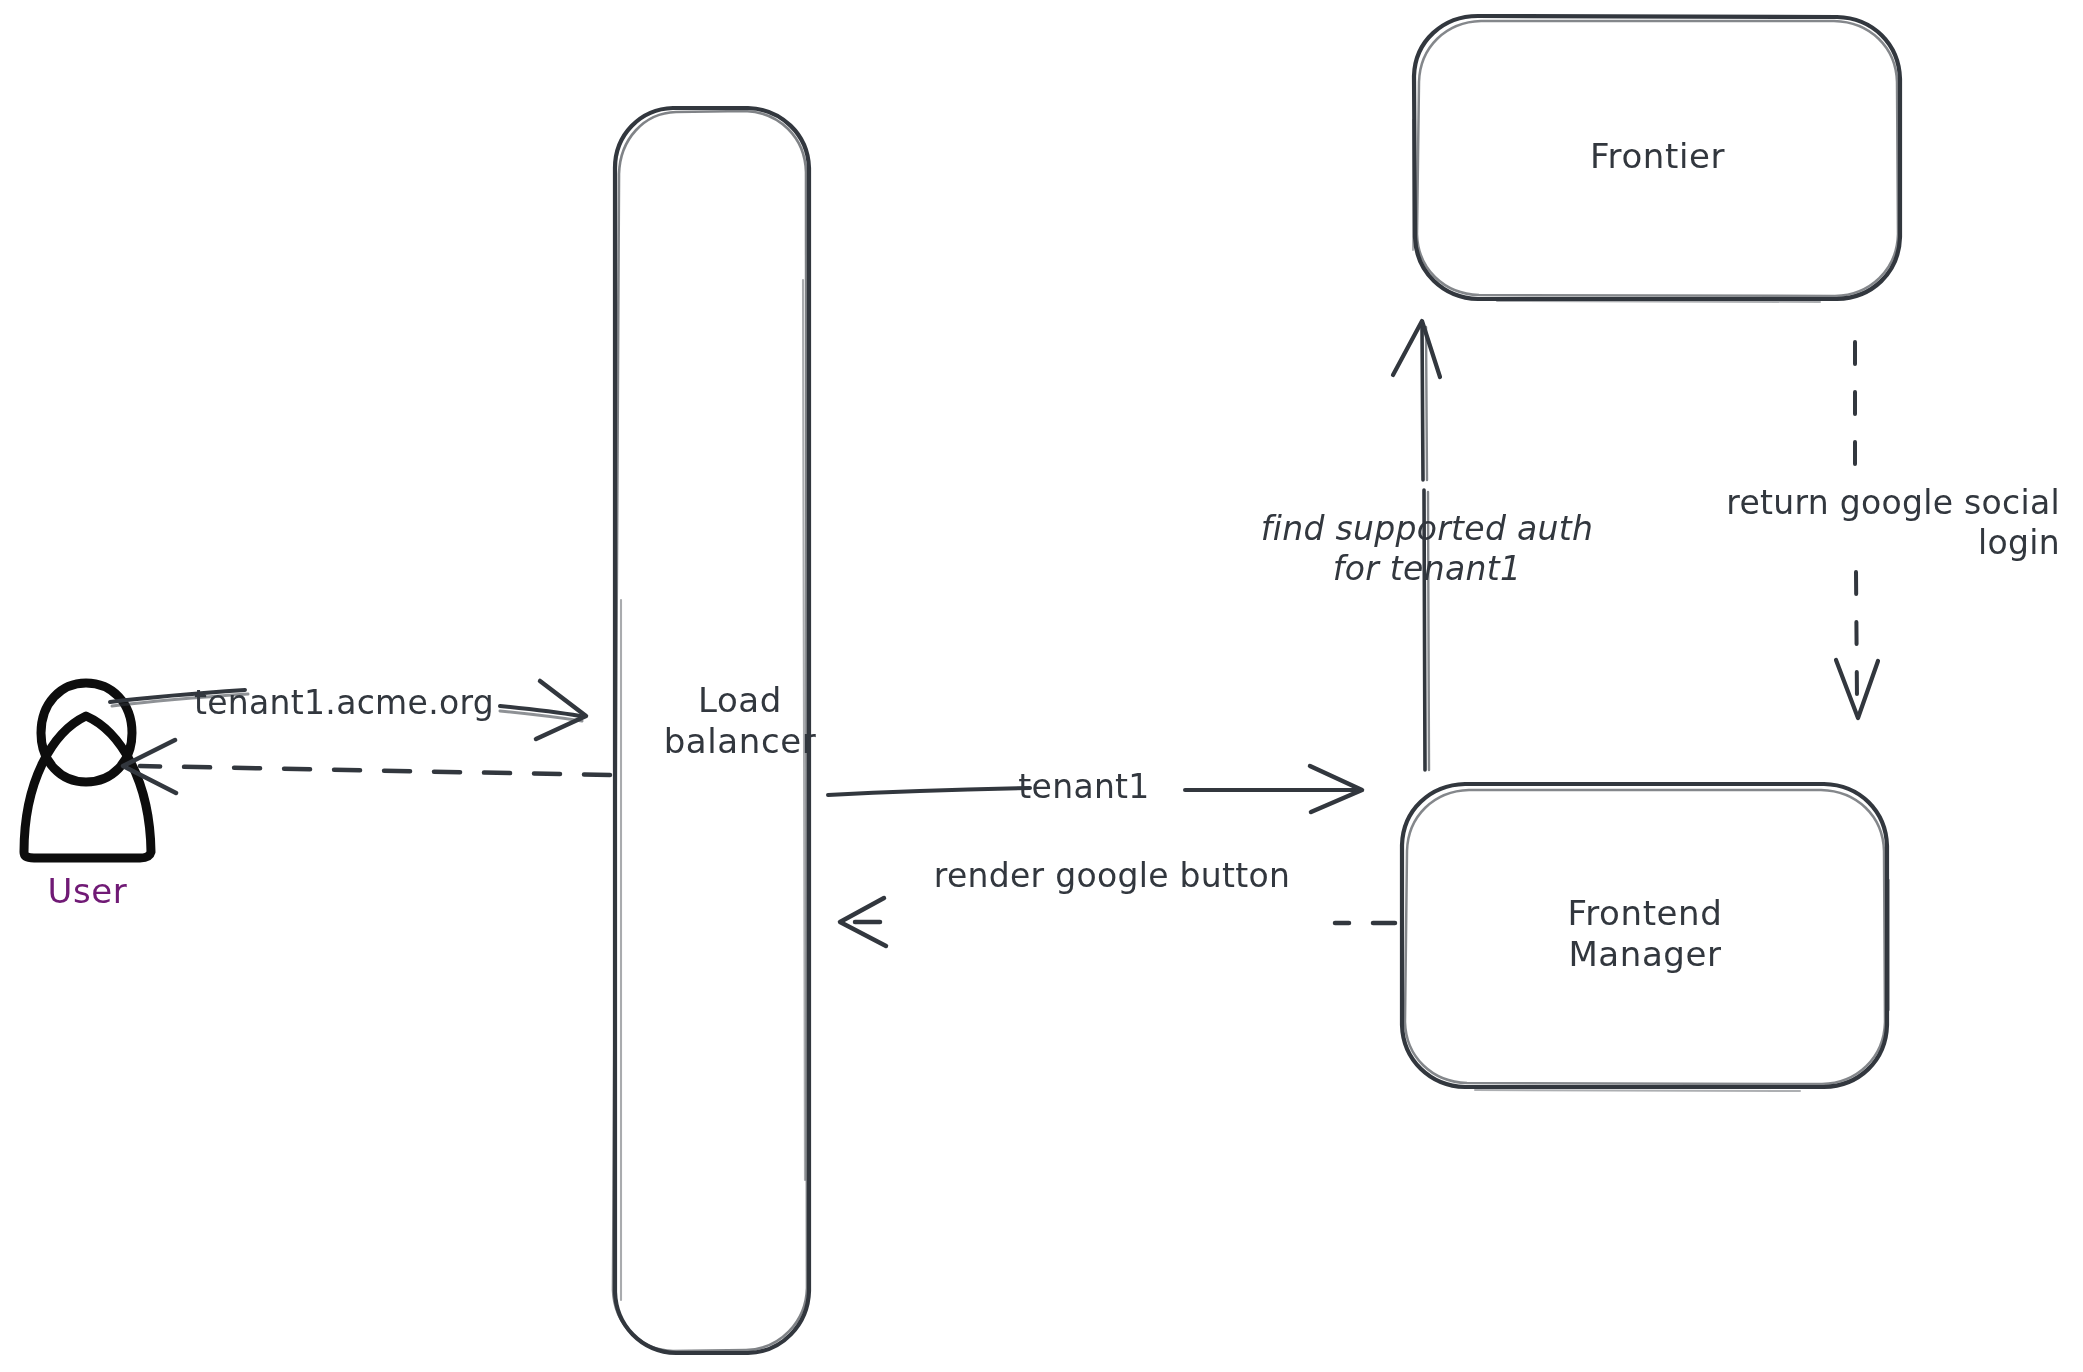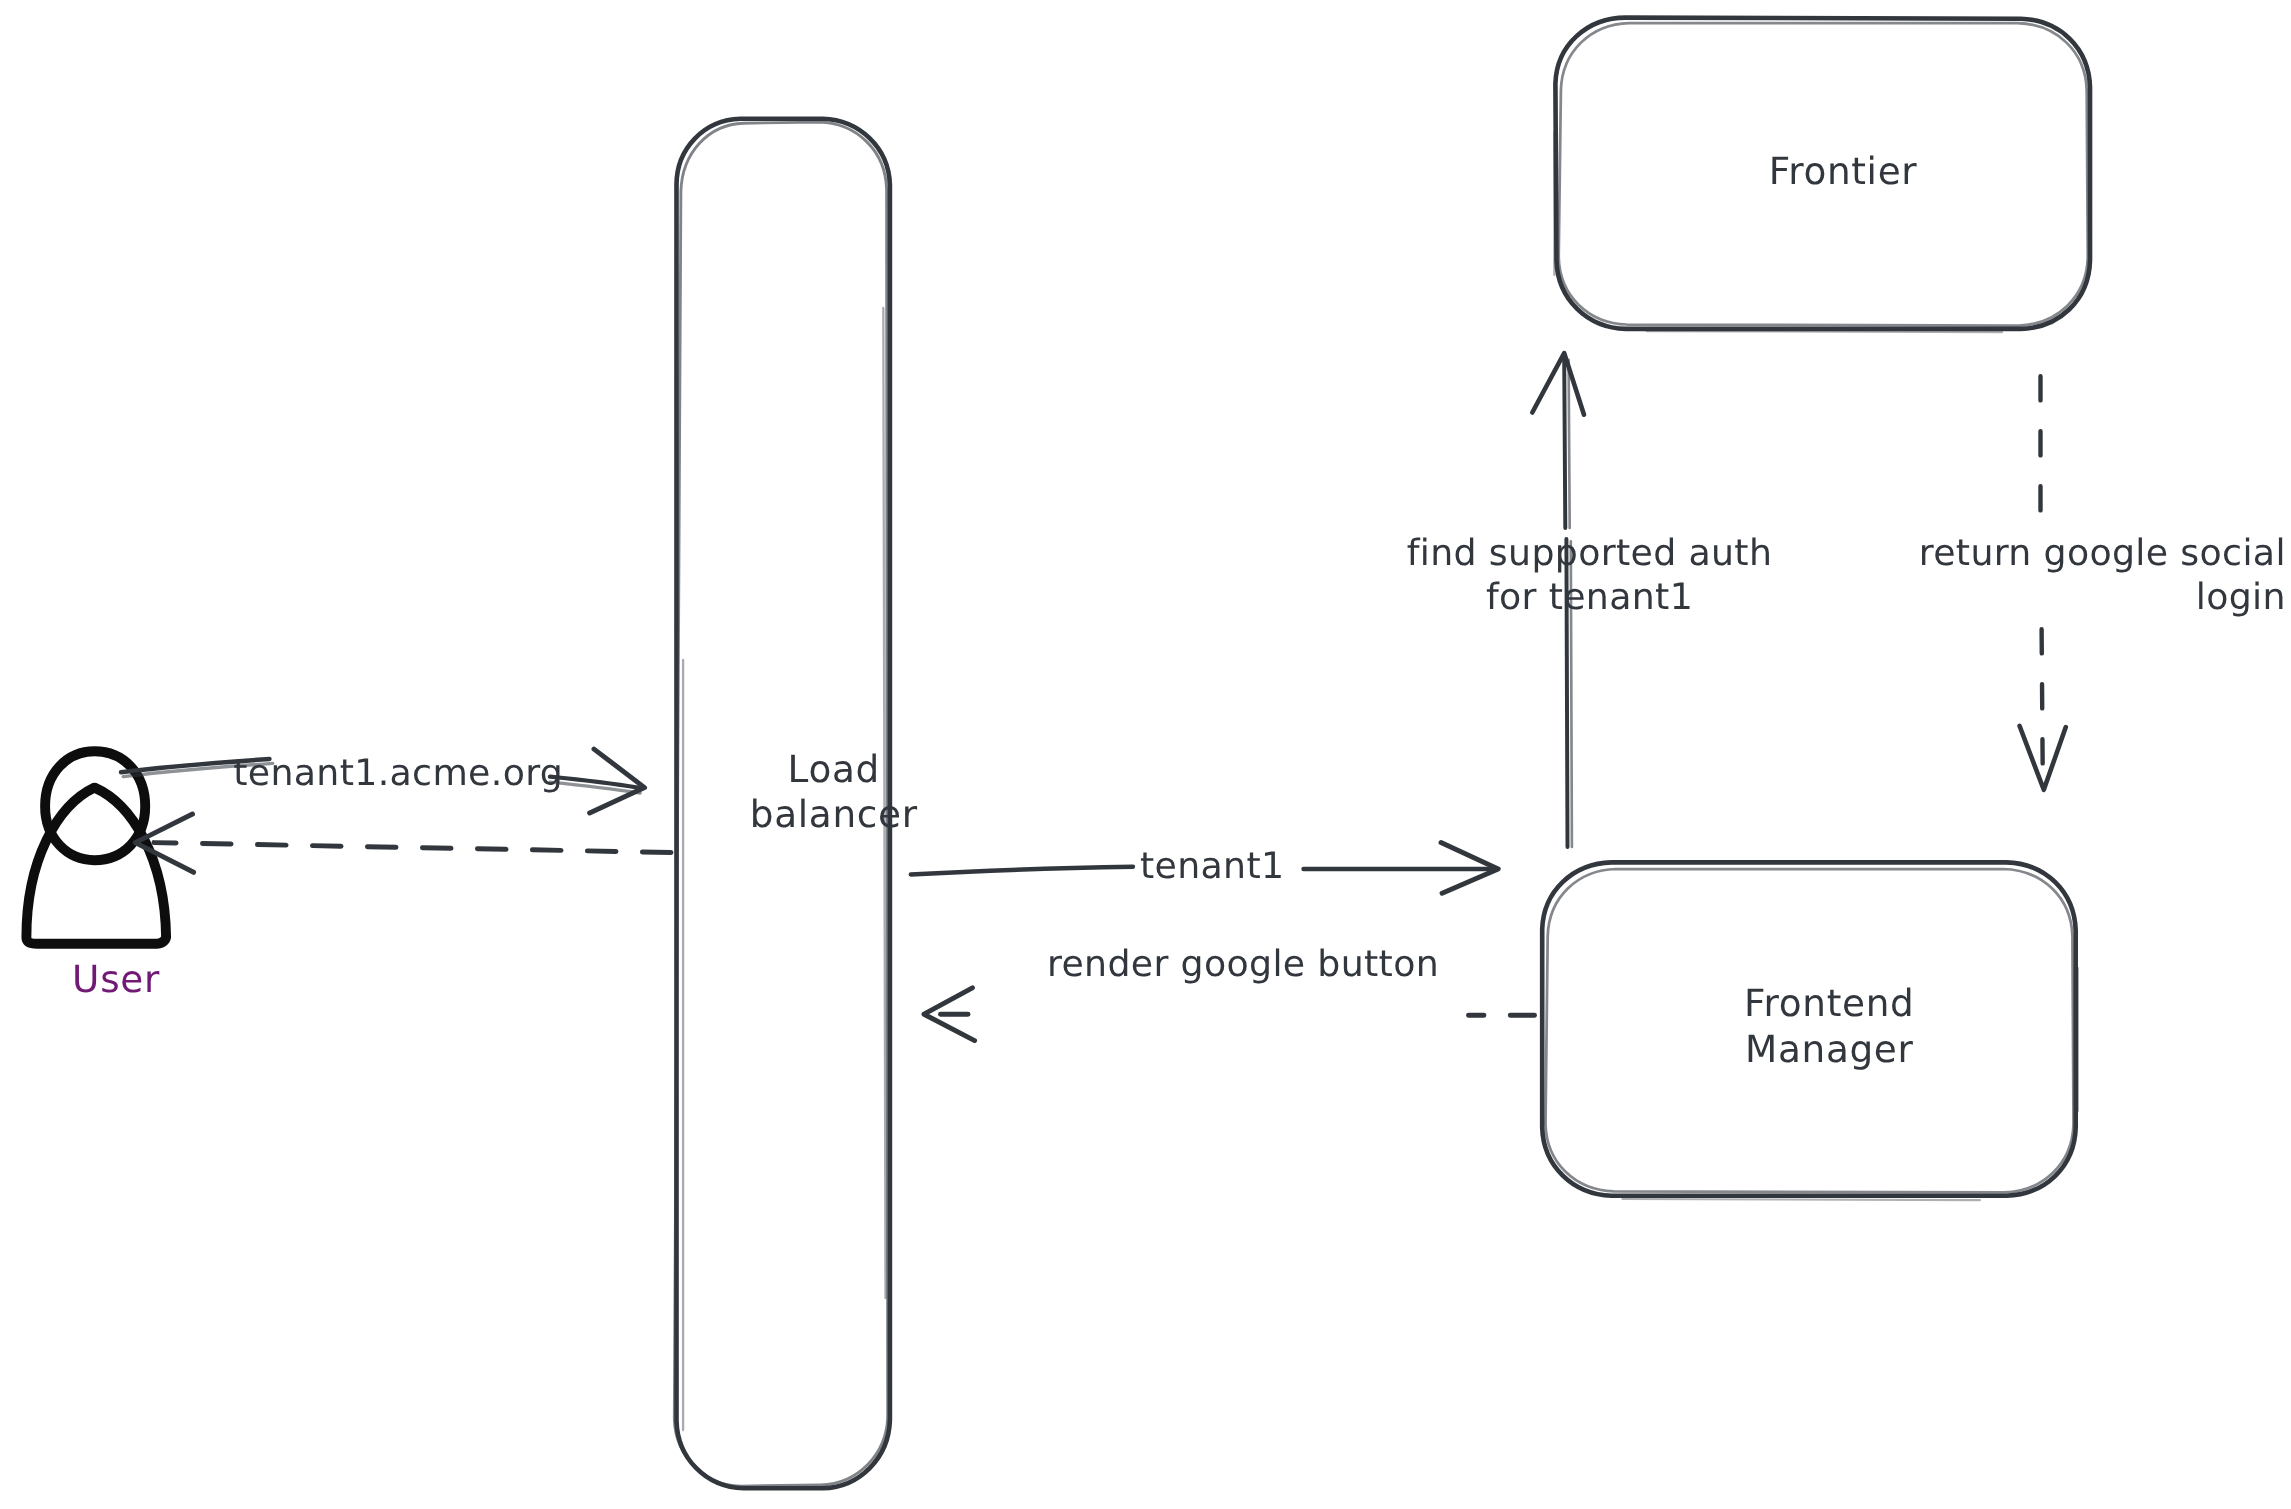--- a/index.html
+++ b/index.html
@@ -36,21 +36,20 @@
   }
   .node-label, .edge-label, .actor-label {
     position: absolute;
     text-align: center;
     color: #32373e;
     font-family: "DejaVu Sans", sans-serif;
     line-height: 1.22;
     white-space: pre-line;
     pointer-events: none;
     user-select: none;
-    padding-left: 18px;
   }
   .node-label {
     font-size: 34px;
     letter-spacing: 0.6px;
   }
   .edge-label {
     font-size: 33px;
     letter-spacing: 0.3px;
   }
   .actor-label {
@@ -156,19 +155,19 @@
 
   <div class="node-label" style="left:1402px; top:893px; width:486px;">Frontend
 Manager</div>
 
   <div class="edge-label" style="left:184px; top:683px; width:320px;">tenant1.acme.org</div>
 
   <div class="edge-label" style="left:1006px; top:767px; width:156px;">tenant1</div>
 
   <div class="edge-label" style="left:887px; top:856px; width:450px;">render google button</div>
 
-  <div class="edge-label" style="left:1207px; top:483px; width:440px;">find supported auth
+  <div class="edge-label" style="left:1207px; top:509px; width:440px;font-style:italic;">find supported auth
 for tenant1</div>
 
   <div class="edge-label" style="left:1660px; top:483px; width:400px;text-align:right;">return google social
 login</div>
 
 </div>
 
 </body></html>

